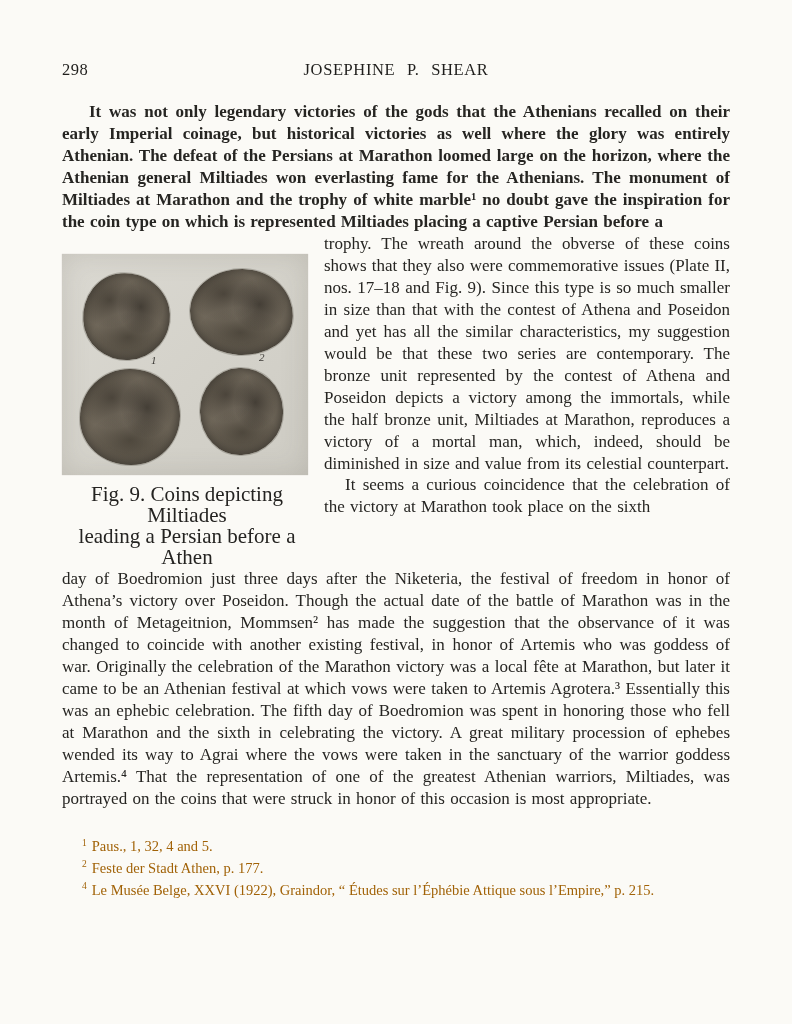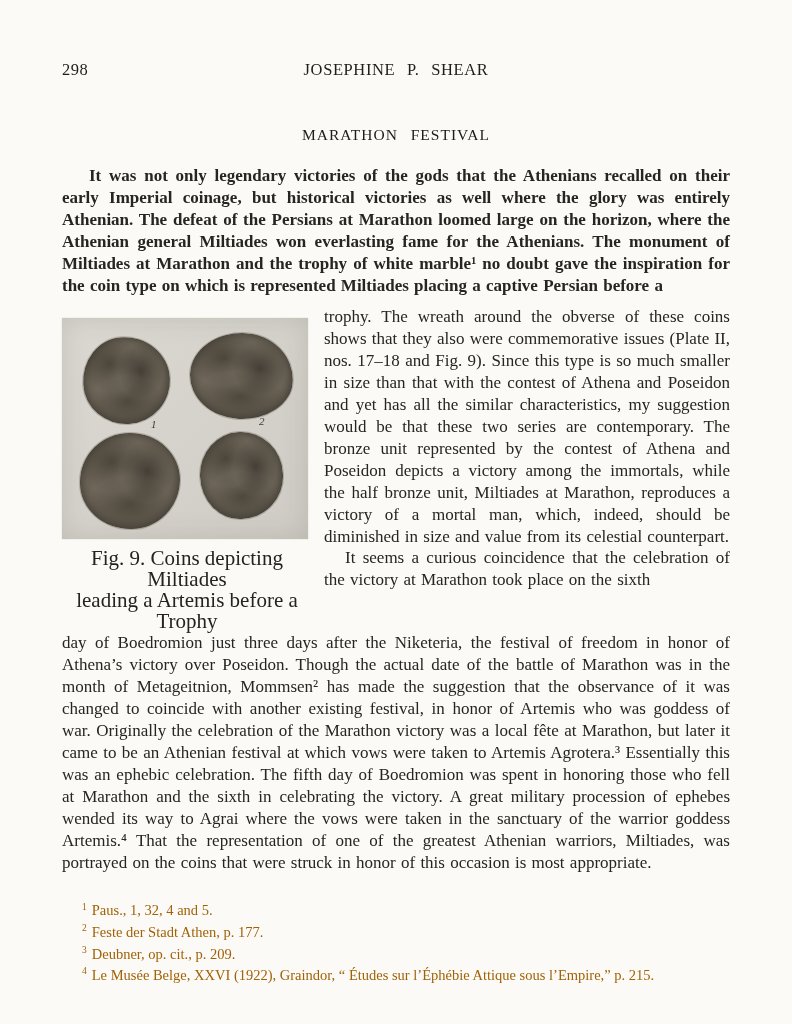--- a/index.html
+++ b/index.html
@@ -108,21 +108,21 @@
     font-size: 21px;
     line-height: 21px;
     color: #242321;
   }
   .cap-line { display: block; }
 
   .col-text {
     flex: 1 1 auto;
     margin-left: 12px;
   }
-  .col-text .body-text:first-child { margin-top: 10px; }
+  .col-text .body-text:first-child { margin-top: 1px; }
 
   
   .footnotes {
     margin-top: 27px;
     padding-left: 20px;
   }
   .fn {
     margin: 0;
     font-size: 14.5px;
     line-height: 21.6px;
@@ -138,58 +138,54 @@
 </head>
 <body>
 
 <div class="sheet">
 
   <header class="page-header">
     <span class="page-num">298</span>
     <span>JOSEPHINE  P.  SHEAR</span>
   </header>
 
-  <h1 class="section-title">MARATHON FESTIVAL</h1>
 
   <p class="body-text para1">It was not only legendary victories of the gods that the Athenians recalled on their early Imperial coinage, but historical victories as well where the glory was entirely Athenian.  The defeat of the Persians at Marathon loomed large on the horizon, where the Athenian general Miltiades won everlasting fame for the Athenians.  The monument of Miltiades at Marathon and the trophy of white marble¹ no doubt gave the inspiration for the coin type on which is represented Miltiades placing a captive Persian before a</p>
 
   <div class="two-col">
 
     <figure class="fig-block">
       <div class="photo">
         <div class="coin coin-1"></div>
         <div class="coin coin-2"></div>
         <div class="coin coin-3"></div>
         <div class="coin coin-4"></div>
         <span class="coin-label label-1">1</span>
         <span class="coin-label label-2">2</span>
       </div>
       <figcaption class="fig-caption">
         <span class="cap-line">Fig. 9.   Coins depicting Miltiades</span>
-        <span class="cap-line">leading a Artemis before a Trophy</span>
+        <span class="cap-line">leading a Persian before a Athen</span>
       </figcaption>
     </figure>
 
     <div class="col-text">
       <p class="body-text">trophy.  The wreath around the obverse of these coins shows that they also were commemorative issues (Plate II, nos. 17–18 and Fig. 9).  Since this type is so much smaller in size than that with the contest of Athena and Poseidon and yet has all the similar characteristics, my suggestion would be that these two series are contemporary.  The bronze unit represented by the contest of Athena and Poseidon depicts a victory among the immortals, while the half bronze unit, Miltiades at Marathon, reproduces a victory of a mortal man, which, indeed, should be diminished in size and value from its celestial counterpart.</p>
       <p class="body-text indent2">It seems a curious coincidence that the celebration of the victory at Marathon took place on the sixth</p>
     </div>
 
   </div>
 
   <p class="body-text">day of Boedromion just three days after the Niketeria, the festival of freedom in honor of Athena’s victory over Poseidon.  Though the actual date of the battle of Marathon was in the month of Metageitnion, Mommsen² has made the suggestion that the observance of it was changed to coincide with another existing festival, in honor of Artemis who was goddess of war.  Originally the celebration of the Marathon victory was a local fête at Marathon, but later it came to be an Athenian festival at which vows were taken to Artemis Agrotera.³  Essentially this was an ephebic celebration.  The fifth day of Boedromion was spent in honoring those who fell at Marathon and the sixth in celebrating the victory.  A great military procession of ephebes wended its way to Agrai where the vows were taken in the sanctuary of the warrior goddess Artemis.⁴  That the representation of one of the greatest Athenian warriors, Miltiades, was portrayed on the coins that were struck in honor of this occasion is most appropriate.</p>
 
   <div class="footnotes">
     <p class="fn">
       <sup>1</sup><span>Paus., 1, 32, 4 and 5.</span>
     </p>
     <p class="fn">
       <sup>2</sup><span class="it">Feste der Stadt Athen</span><span>, p. 177.</span>
     </p>
     <p class="fn">
-      <sup>3</sup><span>Deubner, </span><span class="it">op. cit.</span><span>, p. 209.</span>
-    </p>
-    <p class="fn">
       <sup>4</sup><span class="it">Le Musée Belge</span><span>, XXVI (1922), Graindor, “ Études sur l’Éphébie Attique sous l’Empire,” p. 215.</span>
     </p>
   </div>
 
 </div>
 
 </body></html>

